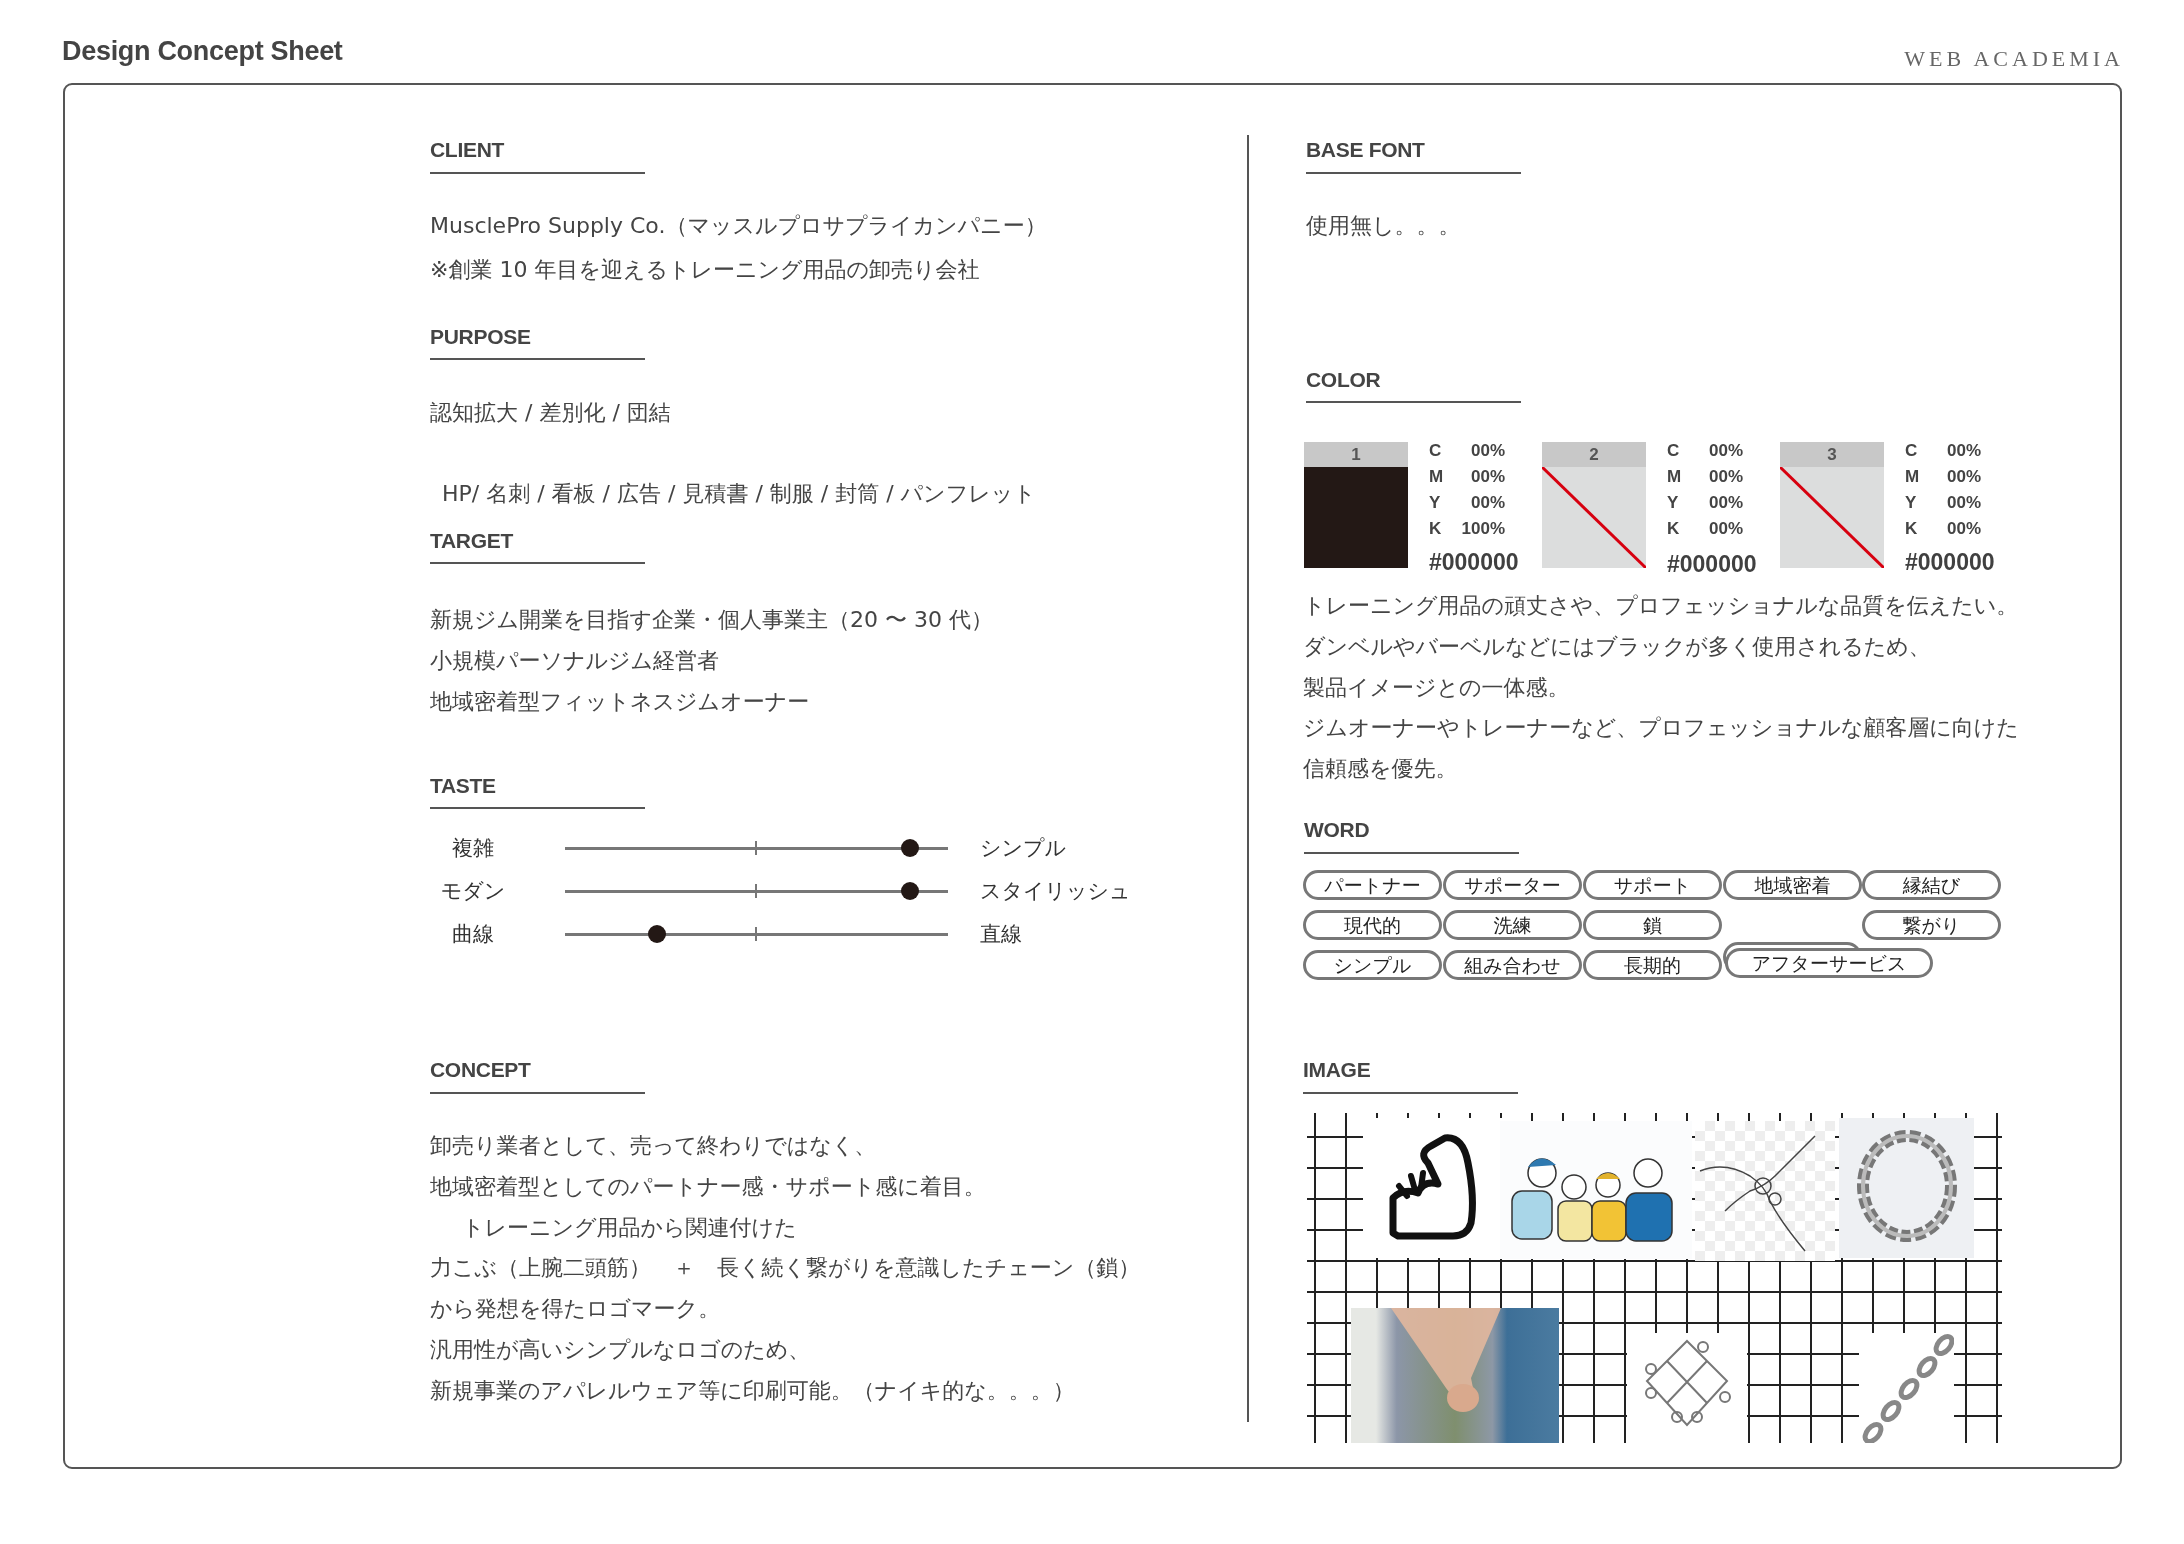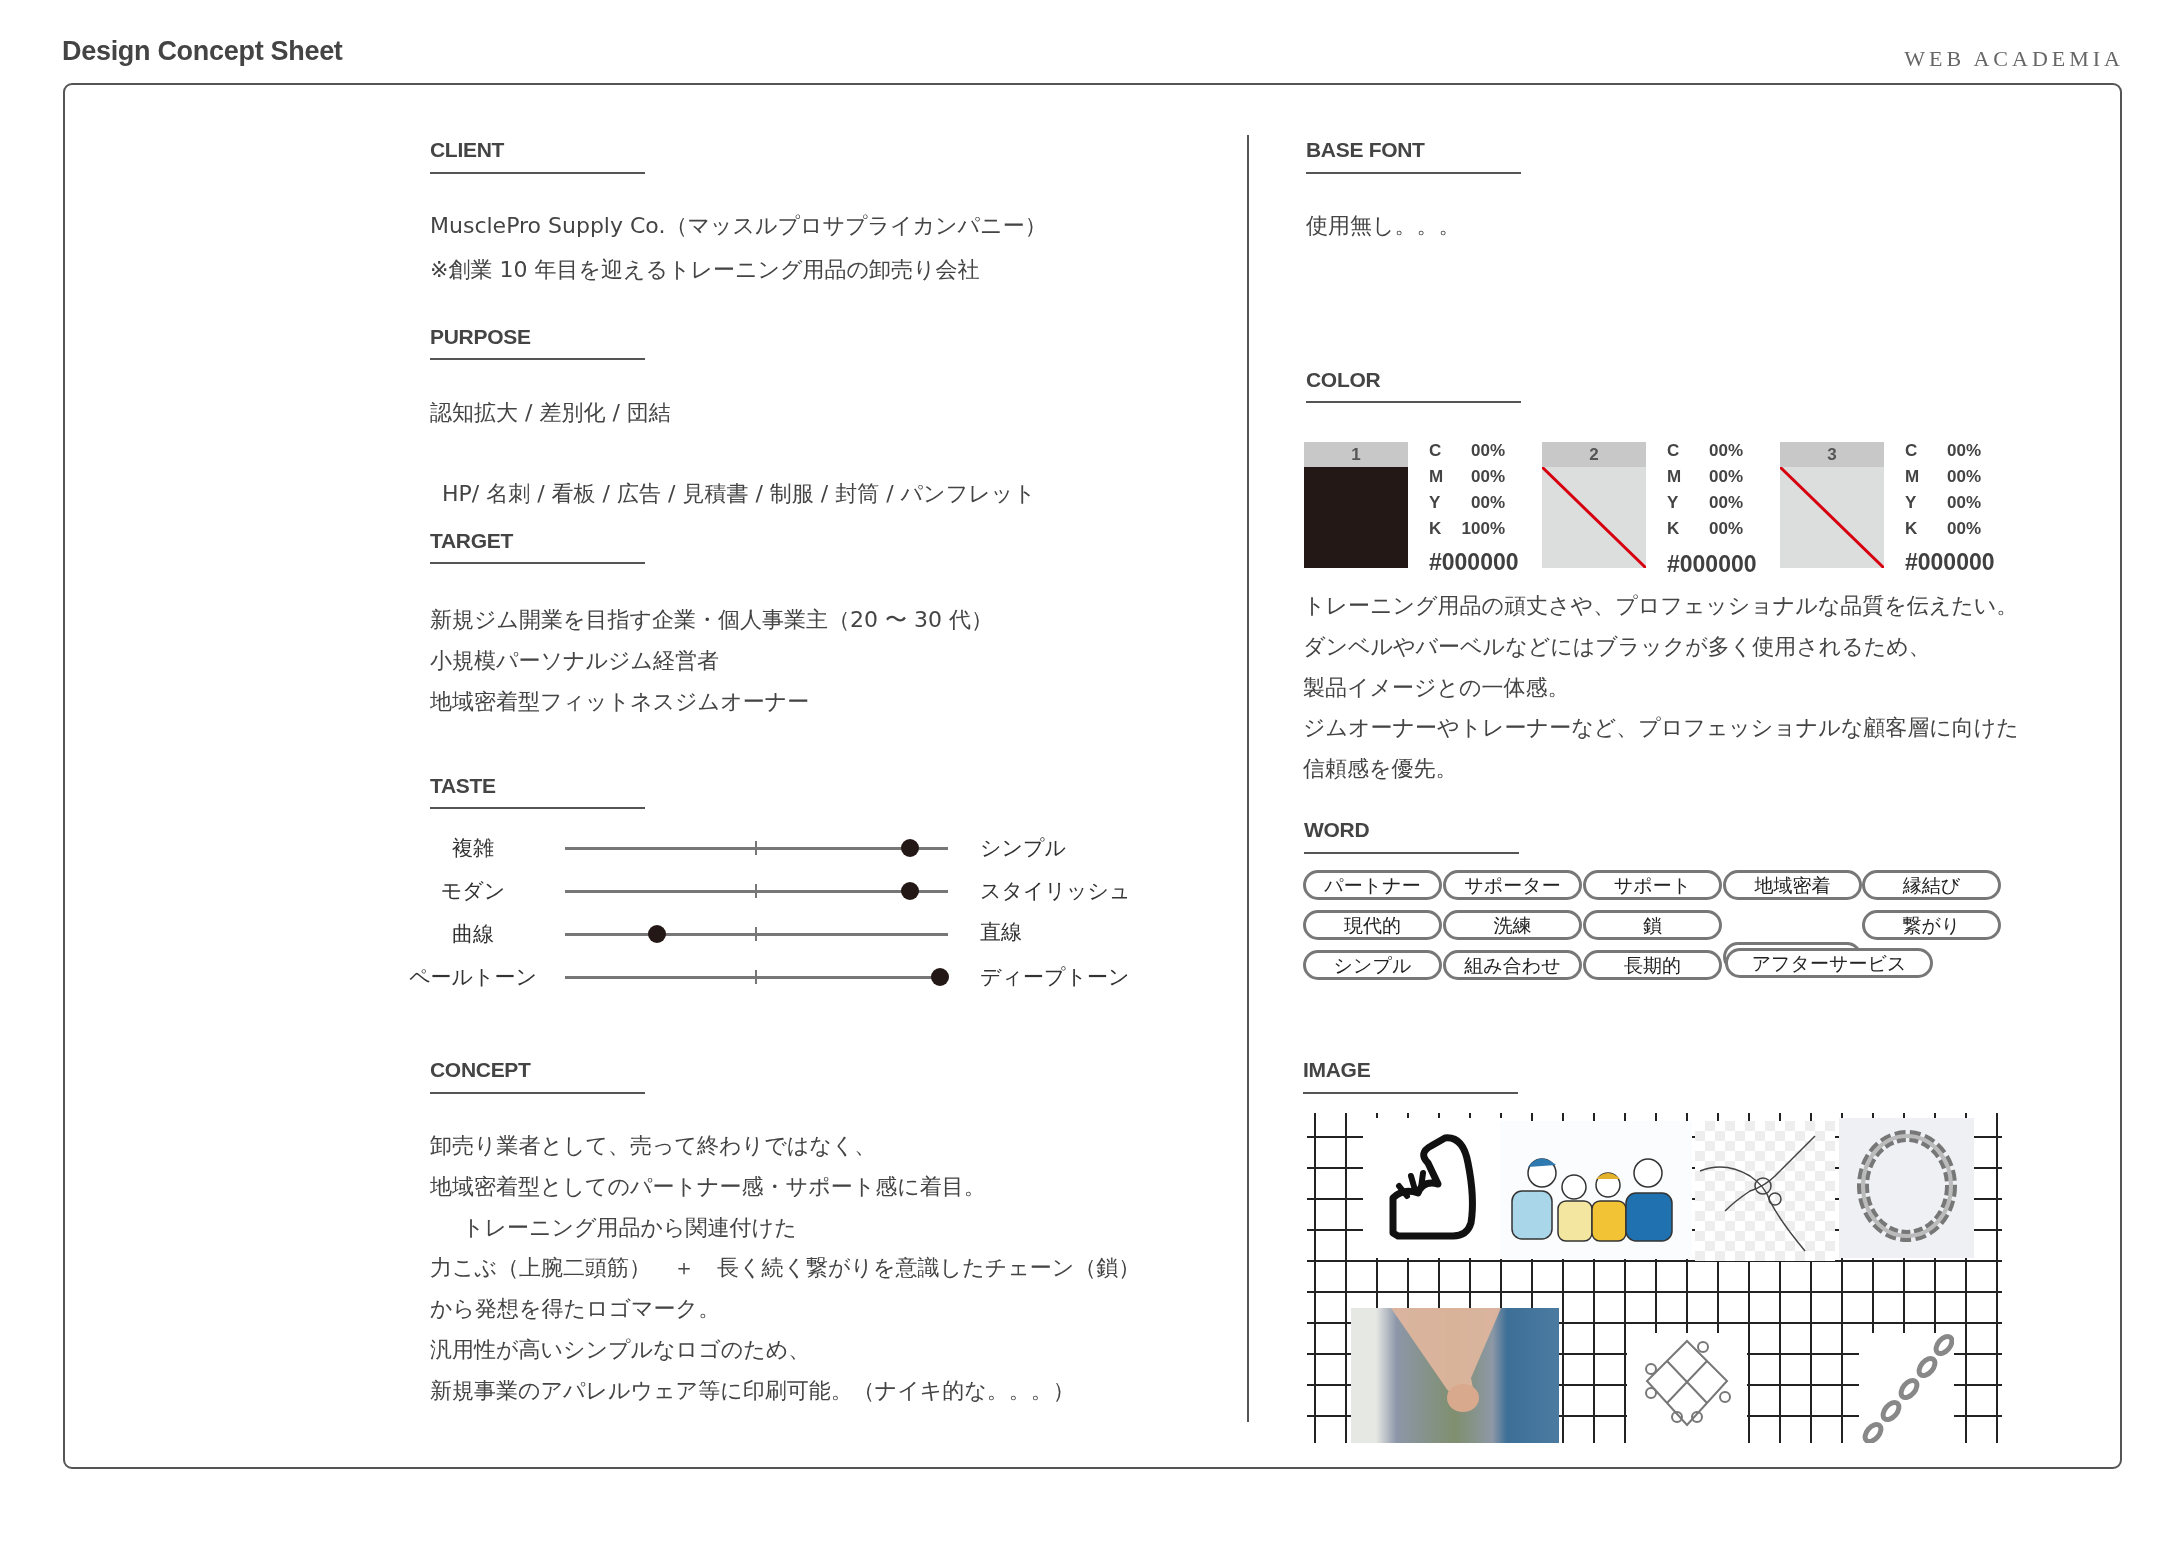--- a/index.html
+++ b/index.html
@@ -89,30 +89,21 @@
         </div>
         <div class="abs slider-right" style="left:560px; top:0;">スタイリッシュ</div>
       </div>
       <div class="abs slider-row" style="left:0; top:86px; width:800px;">
         <div class="abs slider-left" style="left:-12px; top:0;">曲線</div>
         <div class="abs" style="left:145px; top:0; width:383px; height:30px;">
           <div class="abs slider-track"></div>
           <div class="abs slider-tick" style="left:190px;"></div>
           <div class="abs slider-knob" style="left:24%;"></div>
         </div>
-        <div class="abs slider-right" style="left:560px; top:0;font-family:Liberation Mono, monospace;">直線</div>
-      </div>
-      <div class="abs slider-row" style="left:0; top:129px; width:800px;">
-        <div class="abs slider-left" style="left:-12px; top:0;">ペールトーン</div>
-        <div class="abs" style="left:145px; top:0; width:383px; height:30px;">
-          <div class="abs slider-track"></div>
-          <div class="abs slider-tick" style="left:190px;"></div>
-          <div class="abs slider-knob" style="left:98%;"></div>
-        </div>
-        <div class="abs slider-right" style="left:560px; top:0;">ディープトーン</div>
+        <div class="abs slider-right" style="left:560px; top:0;">直線</div>
       </div>
     </div>
 
     <div class="abs heading" style="left:365px; top:973px;">CONCEPT</div>
     <div class="abs uline" style="left:365px; top:1007px;"></div>
     <div class="abs body-text" style="left:365px; top:1040px;">卸売り業者として、売って終わりではなく、</div>
     <div class="abs body-text" style="left:365px; top:1081px;">地域密着型としてのパートナー感・サポート感に着目。</div>
     <div class="abs body-text" style="left:365px; top:1122px;margin-left:32px;">トレーニング用品から関連付けた</div>
     <div class="abs body-text" style="left:365px; top:1162px;">力こぶ（上腕二頭筋）　＋　長く続く繋がりを意識したチェーン（鎖）</div>
     <div class="abs body-text" style="left:365px; top:1203px;">から発想を得たロゴマーク。</div>

